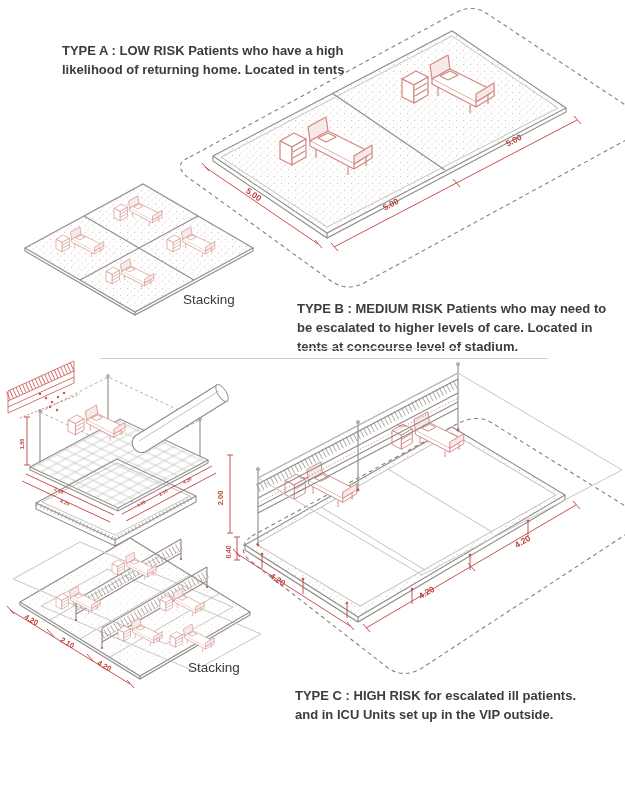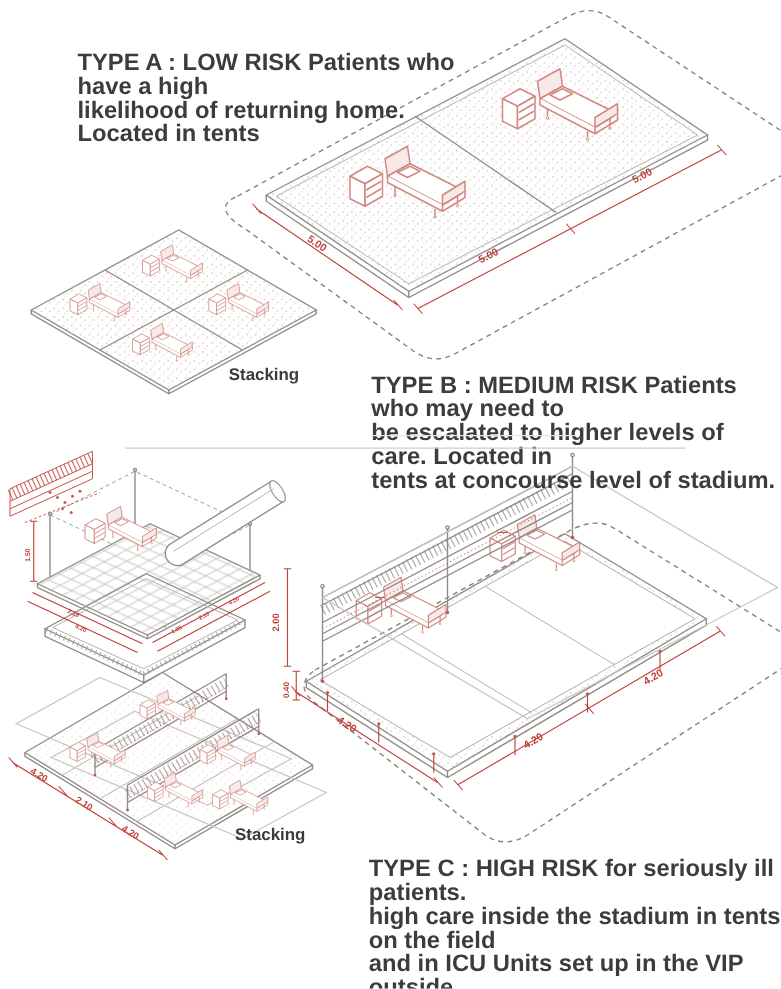--- a/index.html
+++ b/index.html
@@ -1,19 +1,19 @@
 <!DOCTYPE html>
 <html><head>
 <meta charset="utf-8">
 <style>
   html,body{margin:0;padding:0;background:#fff;}
   #sheet{position:relative;width:625px;height:791px;background:#ffffff;overflow:hidden;
          font-family:"Liberation Sans",sans-serif;}
-  .para{position:absolute;font-weight:bold;font-size:19px;line-height:19px;color:#3c3c3c;}
-  .stacklbl{position:absolute;font-weight:bold;font-size:13.5px;color:#3a3a3a;}
+  .para{position:absolute;font-weight:bold;font-size:13px;line-height:19px;color:#3c3c3c;}
+  .stacklbl{position:absolute;font-weight:normal;font-size:13.5px;color:#3a3a3a;}
   .divider{position:absolute;height:1px;background:#cfcccc;}
   .divider-faint{position:absolute;height:1px;background:#e6e3e1;}
   svg{position:absolute;left:0;top:0;}
   .g1{stroke:#8f8b88;fill:none;stroke-width:1.1;}
   .g2{stroke:#b6b2af;fill:none;stroke-width:0.8;}
   .g3{stroke:#c9c5c2;fill:none;stroke-width:1;}
   .whitef{fill:#ffffff;stroke:#8f8b88;stroke-width:1.1;}
   .dash{stroke:#85817e;fill:none;stroke-width:1.1;stroke-dasharray:4 3.4;}
   .dashg{stroke:#a09c99;fill:none;stroke-width:0.8;stroke-dasharray:3 2.6;}
   .red{stroke:#bf4038;fill:none;stroke-width:0.9;}
@@ -230,18 +230,17 @@
     <div>be escalated to higher levels of care. Located in</div>
     <div>tents at concourse level of stadium.</div>
   </div>
 
   <div class="divider-faint" style="left:297px;top:348px;width:163px;"></div>
   <div class="divider" style="left:100px;top:358px;width:448px;"></div>
 
   <div class="stacklbl" style="left:188px;top:660px;">Stacking</div>
 
   <div class="para" style="left:295px;top:686px;width:330px;">
-    <div>TYPE C : HIGH RISK for seriously ill patients.</div>
-    <div>high care inside the stadium in tents on the field</div>
+    <div>TYPE C : HIGH RISK for escalated ill patients.</div>
     <div>and in ICU Units set up in the VIP outside.</div>
   </div>
 
 </div>
 
 </body></html>

